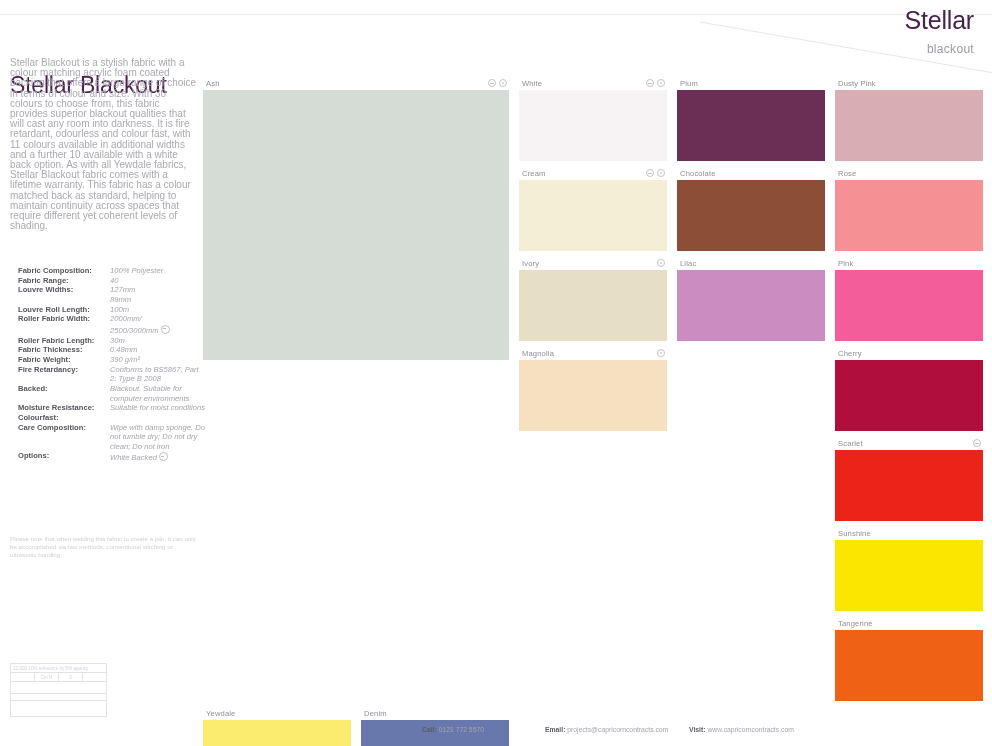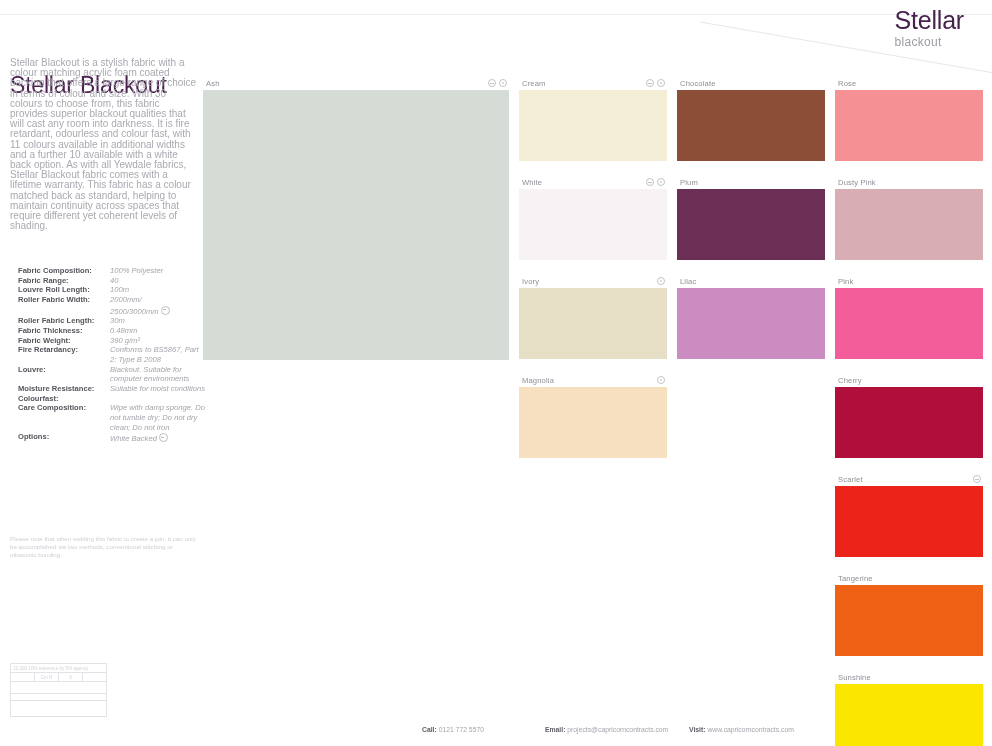--- a/index.html
+++ b/index.html
@@ -13,27 +13,27 @@
     -webkit-font-smoothing:antialiased;
   }
   .page{position:absolute;inset:0;}
 
   
   .top-rule{
     position:absolute;left:0;top:14px;width:992px;height:1px;
     background:#ececf0;
   }
   .brand{
-    position:absolute;right:28px;top:8px;text-align:left;line-height:1;
+    position:absolute;right:18px;top:8px;text-align:right;line-height:1;
   }
   .brand-main{
     font-size:25px;color:#46234b;letter-spacing:-0.2px;font-weight:400;
   }
   .brand-sub{
-    font-size:12px;color:#9b9ba3;margin-top:3px;letter-spacing:0.3px;
+    font-size:12px;color:#9b9ba3;margin-top:10px;letter-spacing:0.3px;
   }
   .diag{
     position:absolute;left:700px;top:14px;width:300px;height:64px;
     overflow:hidden;pointer-events:none;
   }
 
   
   .title{
     position:absolute;left:10px;top:28px;
     font-size:23px;color:#4c2150;font-weight:400;letter-spacing:-0.2px;margin-top:44px;
@@ -84,21 +84,21 @@
   }
 
   
   .grid{
     position:absolute;left:203px;top:76px;width:780px;
     display:grid;
     grid-template-columns:repeat(5,1fr);
     column-gap:10px;
   }
   .col{display:flex;flex-direction:column;}
-  .sw{margin-bottom:14px;}
+  .sw{margin-bottom:5px;}
   .sw-head{
     display:flex;align-items:center;justify-content:space-between;
     height:14px;padding:0 2px 0 3px;
   }
   .sw-name{
     font-size:7.6px;color:#8e8e97;letter-spacing:0.15px;white-space:nowrap;
   }
   .sw-icons{display:flex;gap:3px;align-items:center;}
   .ic{
     width:8px;height:8px;border-radius:50%;
@@ -148,20 +148,25 @@
   <div class="spec">
       <div class="spec-row">
         <div class="spec-key">Fabric Composition:</div>
         <div class="spec-val">100% Polyester</div>
       </div>
       <div class="spec-row">
         <div class="spec-key">Fabric Range:</div>
         <div class="spec-val">40</div>
       </div>
       <div class="spec-row">
+        <div class="spec-key">Louvre Widths:</div>
+        <div class="spec-val">127mm
+89mm</div>
+      </div>
+      <div class="spec-row">
         <div class="spec-key">Louvre Roll Length:</div>
         <div class="spec-val">100m</div>
       </div>
       <div class="spec-row">
         <div class="spec-key">Roller Fabric Width:</div>
         <div class="spec-val">2000mm/
 2500/3000mm<span class="badge-inline"></span></div>
       </div>
       <div class="spec-row">
         <div class="spec-key">Roller Fabric Length:</div>
@@ -173,21 +178,21 @@
       </div>
       <div class="spec-row">
         <div class="spec-key">Fabric Weight:</div>
         <div class="spec-val">390 g/m²</div>
       </div>
       <div class="spec-row">
         <div class="spec-key">Fire Retardancy:</div>
         <div class="spec-val">Conforms to BS5867, Part 2: Type B 2008</div>
       </div>
       <div class="spec-row">
-        <div class="spec-key">Louvre:</div>
+        <div class="spec-key">Backed:</div>
         <div class="spec-val">Blackout. Suitable for computer environments</div>
       </div>
       <div class="spec-row">
         <div class="spec-key">Moisture Resistance:</div>
         <div class="spec-val">Suitable for moist conditions</div>
       </div>
       <div class="spec-row">
         <div class="spec-key">Colourfast:</div>
       </div>
       <div class="spec-row">
@@ -223,131 +228,131 @@
               <span class="ic minus"></span>
               <span class="ic at"></span>
             </span>
           </div>
           <div class="chip" style="background: rgb(213, 220, 214); height: 270px;"></div>
         </div>
       </div>
       <div class="col">
         <div class="sw">
           <div class="sw-head">
+            <span class="sw-name">White</span>
+            <span class="sw-icons">
+              <span class="ic minus"></span>
+              <span class="ic at"></span>
+            </span>
+          </div>
+          <div class="chip" style="background: rgb(247, 243, 244); height: 71px;"></div>
+        </div>
+        <div class="sw">
+          <div class="sw-head">
             <span class="sw-name">Cream</span>
             <span class="sw-icons">
               <span class="ic minus"></span>
               <span class="ic at"></span>
             </span>
           </div>
           <div class="chip" style="background: rgb(245, 238, 215); height: 71px;"></div>
         </div>
         <div class="sw">
           <div class="sw-head">
-            <span class="sw-name">White</span>
+            <span class="sw-name">Ivory</span>
+            <span class="sw-icons">
+              <span class="ic at"></span>
+            </span>
+          </div>
+          <div class="chip" style="background: rgb(230, 223, 197); height: 71px;"></div>
+        </div>
+        <div class="sw">
+          <div class="sw-head">
+            <span class="sw-name">Magnolia</span>
+            <span class="sw-icons">
+              <span class="ic at"></span>
+            </span>
+          </div>
+          <div class="chip" style="background: rgb(247, 224, 191); height: 71px;"></div>
+        </div>
+      </div>
+      <div class="col">
+        <div class="sw">
+          <div class="sw-head">
+            <span class="sw-name">Plum</span>
+            <span class="sw-icons"></span>
+          </div>
+          <div class="chip" style="background: rgb(107, 47, 85); height: 71px;"></div>
+        </div>
+        <div class="sw">
+          <div class="sw-head">
+            <span class="sw-name">Chocolate</span>
+            <span class="sw-icons"></span>
+          </div>
+          <div class="chip" style="background: rgb(141, 78, 56); height: 71px;"></div>
+        </div>
+        <div class="sw">
+          <div class="sw-head">
+            <span class="sw-name">Lilac</span>
+            <span class="sw-icons"></span>
+          </div>
+          <div class="chip" style="background: rgb(203, 140, 194); height: 71px;"></div>
+        </div>
+      </div>
+      <div class="col">
+        <div class="sw">
+          <div class="sw-head">
+            <span class="sw-name">Dusty Pink</span>
+            <span class="sw-icons"></span>
+          </div>
+          <div class="chip" style="background: rgb(216, 173, 179); height: 71px;"></div>
+        </div>
+        <div class="sw">
+          <div class="sw-head">
+            <span class="sw-name">Rose</span>
+            <span class="sw-icons"></span>
+          </div>
+          <div class="chip" style="background: rgb(245, 145, 149); height: 71px;"></div>
+        </div>
+        <div class="sw">
+          <div class="sw-head">
+            <span class="sw-name">Pink</span>
+            <span class="sw-icons"></span>
+          </div>
+          <div class="chip" style="background: rgb(242, 93, 154); height: 71px;"></div>
+        </div>
+        <div class="sw">
+          <div class="sw-head">
+            <span class="sw-name">Cherry</span>
+            <span class="sw-icons"></span>
+          </div>
+          <div class="chip" style="background: rgb(176, 15, 60); height: 71px;"></div>
+        </div>
+        <div class="sw">
+          <div class="sw-head">
+            <span class="sw-name">Scarlet</span>
             <span class="sw-icons">
               <span class="ic minus"></span>
-              <span class="ic at"></span>
-            </span>
-          </div>
-          <div class="chip" style="background: rgb(247, 243, 244); height: 71px;"></div>
-        </div>
-        <div class="sw">
-          <div class="sw-head">
-            <span class="sw-name">Ivory</span>
-            <span class="sw-icons">
-              <span class="ic at"></span>
-            </span>
-          </div>
-          <div class="chip" style="background: rgb(230, 223, 197); height: 71px;"></div>
-        </div>
-        <div class="sw">
-          <div class="sw-head">
-            <span class="sw-name">Magnolia</span>
-            <span class="sw-icons">
-              <span class="ic at"></span>
-            </span>
-          </div>
-          <div class="chip" style="background: rgb(247, 224, 191); height: 71px;"></div>
-        </div>
-      </div>
-      <div class="col">
-        <div class="sw">
-          <div class="sw-head">
-            <span class="sw-name">Chocolate</span>
-            <span class="sw-icons"></span>
-          </div>
-          <div class="chip" style="background: rgb(141, 78, 56); height: 71px;"></div>
-        </div>
-        <div class="sw">
-          <div class="sw-head">
-            <span class="sw-name">Plum</span>
-            <span class="sw-icons"></span>
-          </div>
-          <div class="chip" style="background: rgb(107, 47, 85); height: 71px;"></div>
-        </div>
-        <div class="sw">
-          <div class="sw-head">
-            <span class="sw-name">Lilac</span>
-            <span class="sw-icons"></span>
-          </div>
-          <div class="chip" style="background: rgb(203, 140, 194); height: 71px;"></div>
-        </div>
-      </div>
-      <div class="col">
-        <div class="sw">
-          <div class="sw-head">
-            <span class="sw-name">Rose</span>
-            <span class="sw-icons"></span>
-          </div>
-          <div class="chip" style="background: rgb(245, 145, 149); height: 71px;"></div>
-        </div>
-        <div class="sw">
-          <div class="sw-head">
-            <span class="sw-name">Dusty Pink</span>
-            <span class="sw-icons"></span>
-          </div>
-          <div class="chip" style="background: rgb(216, 173, 179); height: 71px;"></div>
-        </div>
-        <div class="sw">
-          <div class="sw-head">
-            <span class="sw-name">Pink</span>
-            <span class="sw-icons"></span>
-          </div>
-          <div class="chip" style="background: rgb(242, 93, 154); height: 71px;"></div>
-        </div>
-        <div class="sw">
-          <div class="sw-head">
-            <span class="sw-name">Cherry</span>
-            <span class="sw-icons"></span>
-          </div>
-          <div class="chip" style="background: rgb(176, 15, 60); height: 71px;"></div>
-        </div>
-        <div class="sw">
-          <div class="sw-head">
-            <span class="sw-name">Scarlet</span>
-            <span class="sw-icons">
-              <span class="ic minus"></span>
             </span>
           </div>
           <div class="chip" style="background: rgb(235, 35, 24); height: 71px;"></div>
         </div>
         <div class="sw">
           <div class="sw-head">
+            <span class="sw-name">Sunshine</span>
+            <span class="sw-icons"></span>
+          </div>
+          <div class="chip" style="background: rgb(251, 230, 0); height: 71px;"></div>
+        </div>
+        <div class="sw">
+          <div class="sw-head">
             <span class="sw-name">Tangerine</span>
             <span class="sw-icons"></span>
           </div>
           <div class="chip" style="background: rgb(239, 97, 20); height: 71px;"></div>
-        </div>
-        <div class="sw">
-          <div class="sw-head">
-            <span class="sw-name">Sunshine</span>
-            <span class="sw-icons"></span>
-          </div>
-          <div class="chip" style="background: rgb(251, 230, 0); height: 71px;"></div>
         </div>
       </div>
       <div class="col">
         <div class="sw">
           <div class="sw-head">
             <span class="sw-name">Yewdale</span>
             <span class="sw-icons"></span>
           </div>
           <div class="chip" style="background: rgb(251, 235, 110); height: 71px;"></div>
         </div>

